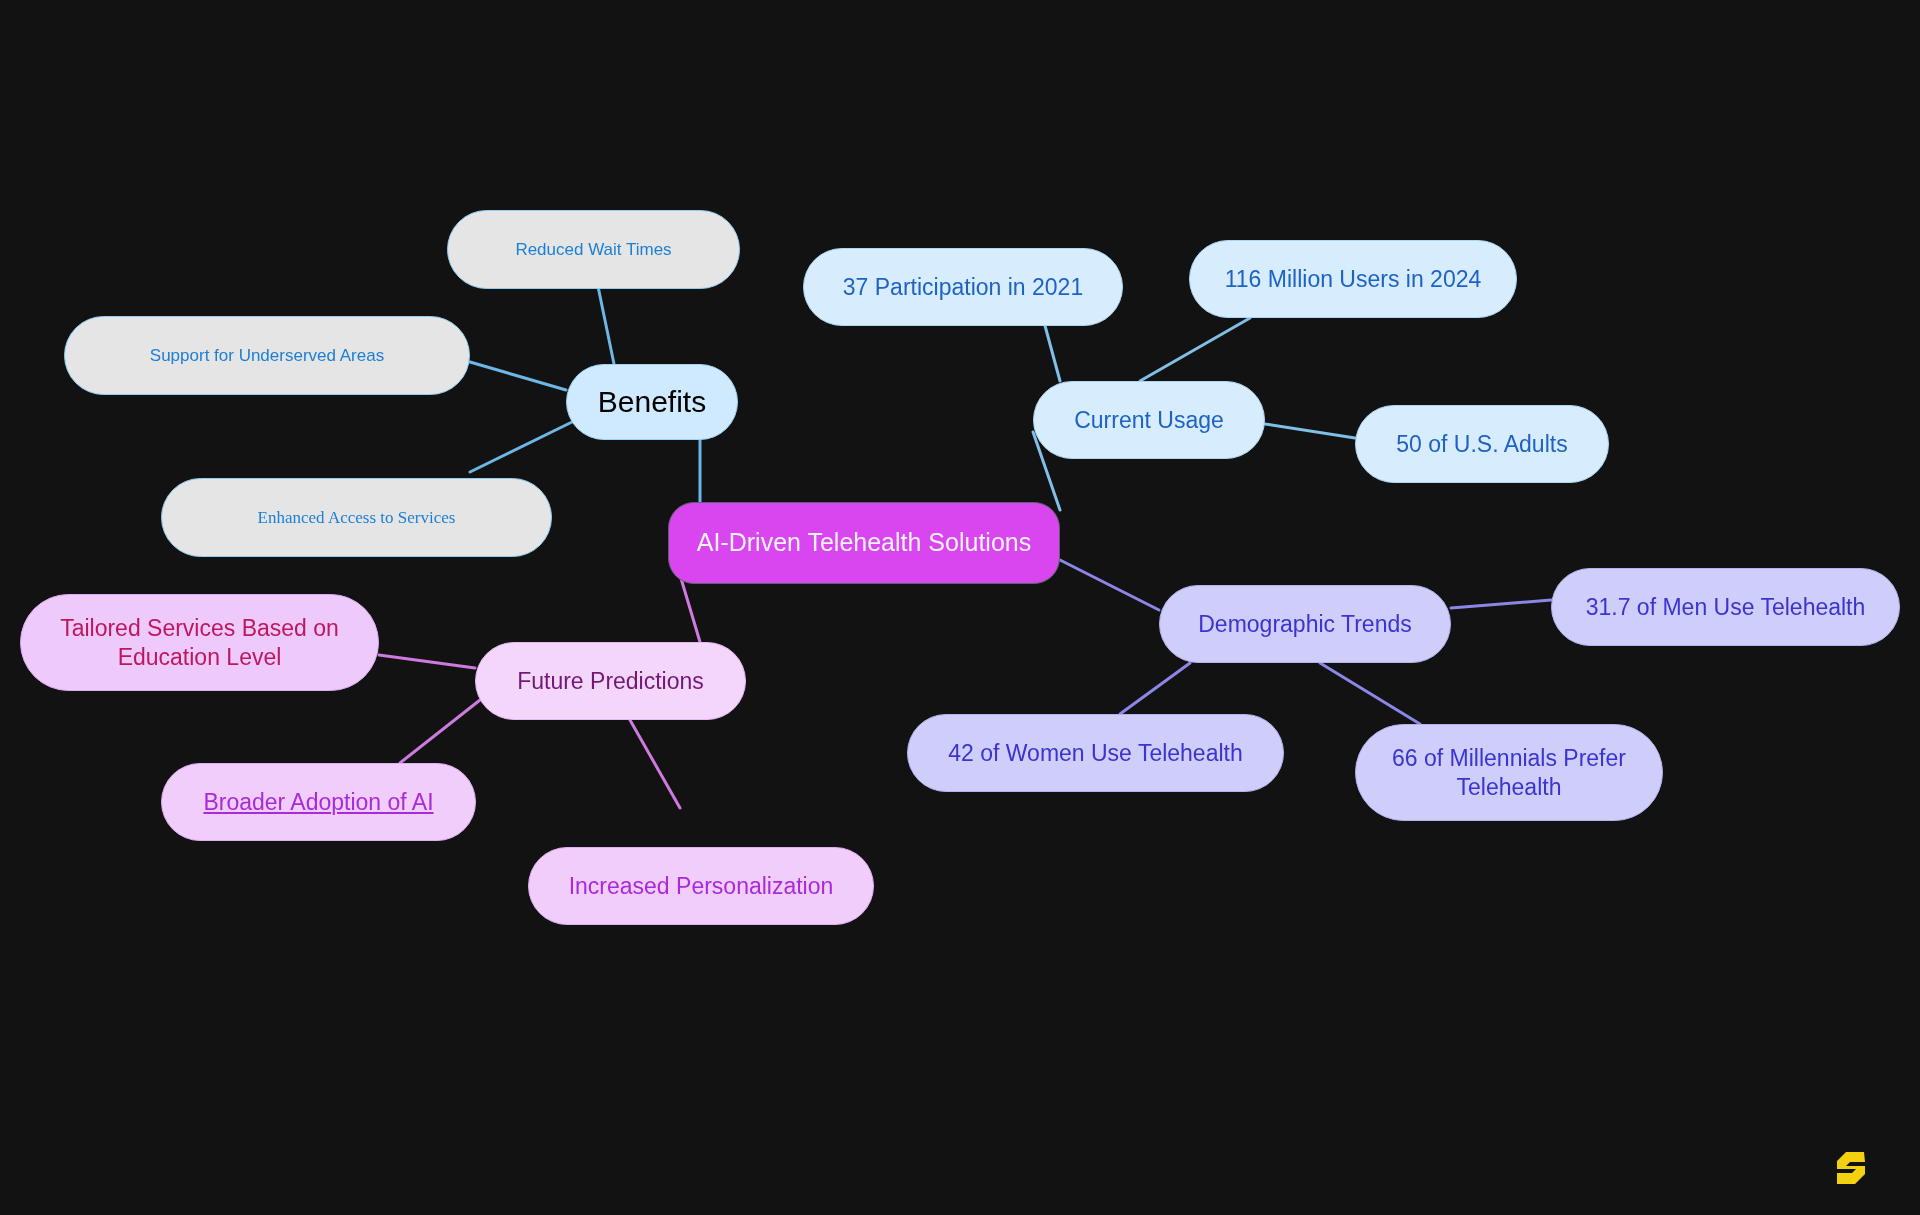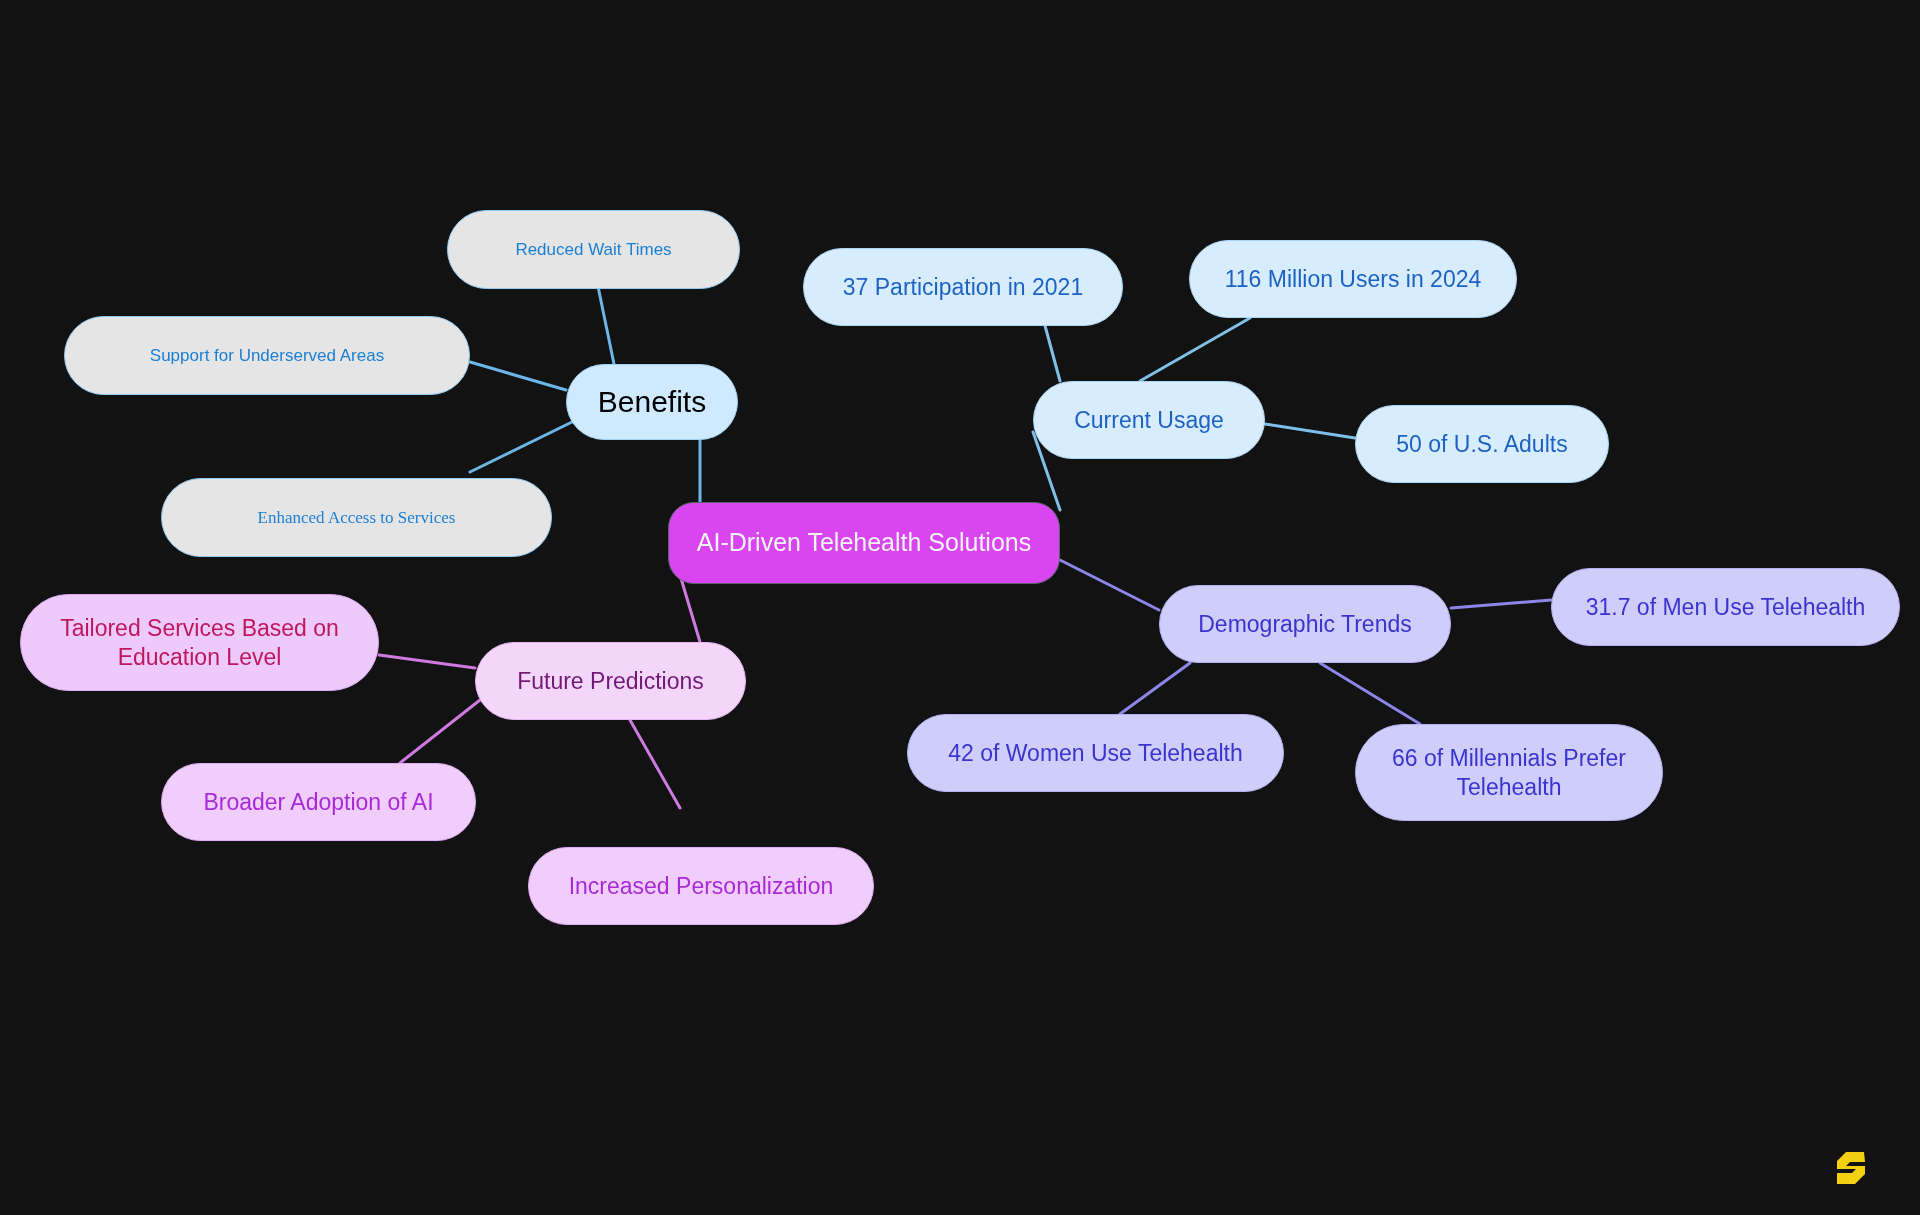--- a/index.html
+++ b/index.html
@@ -128,21 +128,21 @@
       <div class="node node-blue-leaf-soft" style="left: 1189px; top: 240px; width: 328px; height: 78px;"><span>116 Million Users in 2024</span></div>
       <div class="node node-blue-leaf-soft" style="left: 1355px; top: 405px; width: 254px; height: 78px;"><span>50 of U.S. Adults</span></div>
       <div class="node node-purple" style="left: 1159px; top: 585px; width: 292px; height: 78px;"><span>Demographic Trends</span></div>
       <div class="node node-purple" style="left: 1551px; top: 568px; width: 349px; height: 78px;"><span>31.7 of Men Use Telehealth</span></div>
       <div class="node node-purple" style="left: 907px; top: 714px; width: 377px; height: 78px;"><span>42 of Women Use Telehealth</span></div>
       <div class="node node-purple" style="left: 1355px; top: 724px; width: 308px; height: 97px;"><span>66 of Millennials Prefer
 Telehealth</span></div>
       <div class="node node-pink-branch" style="left: 475px; top: 642px; width: 271px; height: 78px;"><span>Future Predictions</span></div>
       <div class="node node-pink-leaf-alt" style="left: 20px; top: 594px; width: 359px; height: 97px;"><span>Tailored Services Based on
 Education Level</span></div>
-      <div class="node node-pink-leaf" style="left: 161px; top: 763px; width: 315px; height: 78px;"><span>Broader Adoption of AI</span></div>
+      <div class="node node-pink-leaf" style="left: 161px; top: 763px; width: 315px; height: 78px; text-decoration: underline;"><span>Broader Adoption of AI</span></div>
       <div class="node node-pink-leaf" style="left: 528px; top: 808px; width: 346px; height: 78px; margin-top: 39px;"><span>Increased Personalization</span></div>
     </div>
 
   <svg id="logo" viewBox="0 0 34 38">
     <path d="M30 3 L12 3 L3 12 L3 20 L22 20 L18 24 L3 24 L3 35 L21 35 L31 25 L31 17 L12 17 L16 13 L31 13 Z" fill="#f3d111"></path>
   </svg>
 
 </div>
 
 </body></html>

